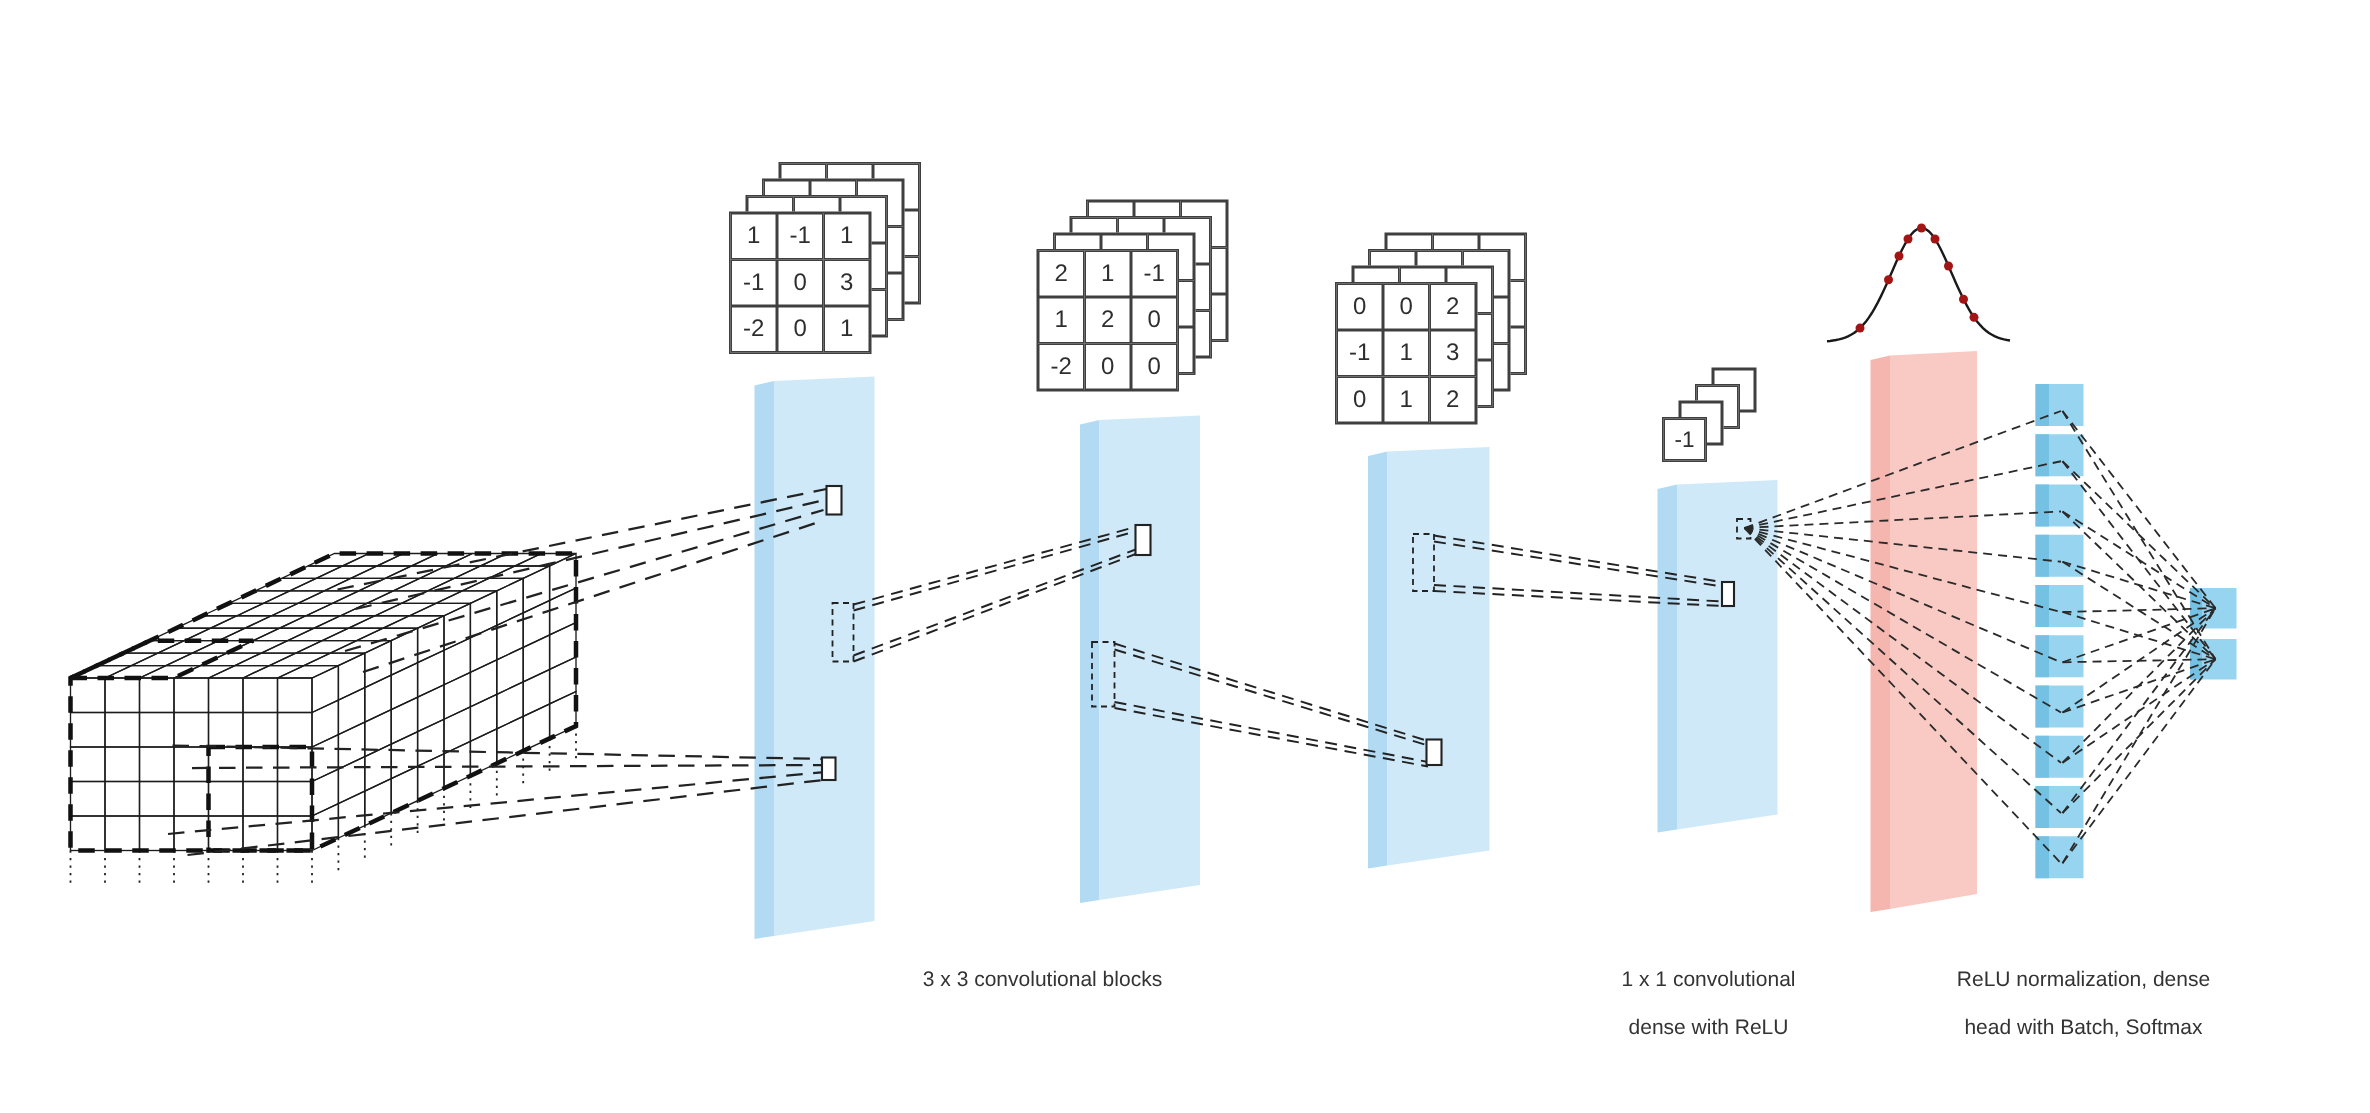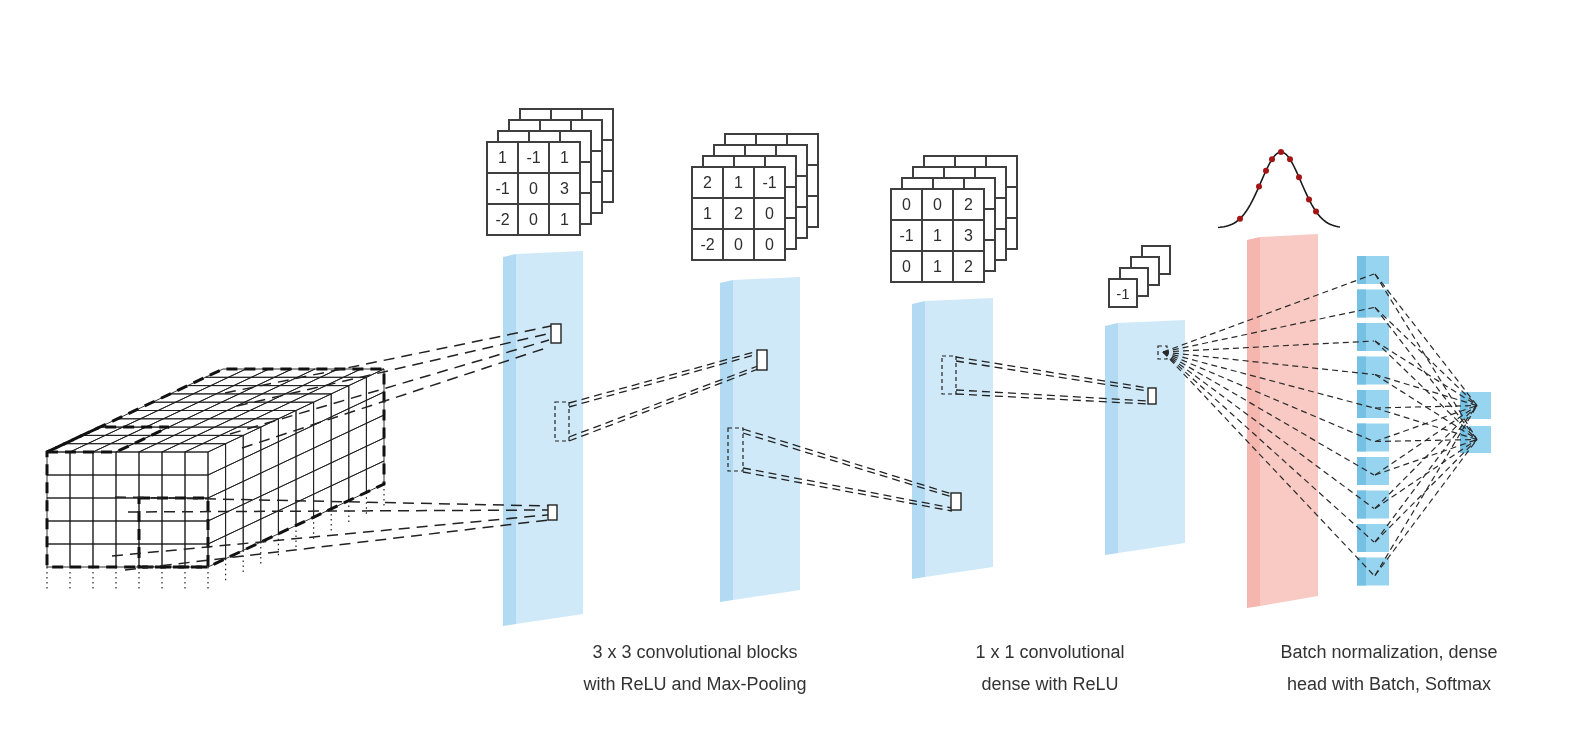--- a/index.html
+++ b/index.html
@@ -5,21 +5,21 @@
   html,body{margin:0;padding:0;background:#fff;}
   .stage{position:relative;width:1580px;height:742px;background:#fff;overflow:hidden;
          font-family:"Liberation Sans",sans-serif;}
   #diagram{position:absolute;left:0;top:0;}
   #kernels{position:absolute;left:0;top:0;width:0;height:0;}
   .sheet{position:absolute;background:#fff;border:1.6px solid #3f3f3f;display:grid;}
   .kcell{display:flex;align-items:center;justify-content:center;
          border:0.8px solid #3f3f3f;color:#2e2e2e;box-sizing:border-box;
          font-family:"Liberation Sans",sans-serif;}
   .caption{position:absolute;top:636px;text-align:center;color:#333;
-           font-size:18px;line-height:32px;white-space:nowrap;}
+           font-size:14px;line-height:32px;white-space:nowrap;}
   
   .edge{stroke:#1c1c1c;stroke-width:0.9;fill:none;}
   .proj{stroke:#222;stroke-width:1.5;stroke-dasharray:11 7;fill:none;}
   .cone{stroke:#222;stroke-width:1.3;stroke-dasharray:8 5;fill:none;}
   .fan{stroke:#2a2a2a;stroke-width:1.2;stroke-dasharray:6 4;fill:none;}
   .thickdash{stroke:#111;stroke-width:3;stroke-dasharray:11 7;fill:none;}
   .dotline{stroke:#222;stroke-width:1.2;stroke-dasharray:1.5 3.5;fill:none;}
   .srcbox{stroke:#222;stroke-width:1.2;stroke-dasharray:4 3;fill:none;}
   .target{fill:#fff;stroke:#222;stroke-width:1.4;}
   .gauss{stroke:#1a1a1a;stroke-width:1.6;fill:none;}
@@ -472,23 +472,22 @@
       <div class="sheet" style="left: 1119px; top: 267px; grid-template-columns: repeat(1, 28px); grid-template-rows: repeat(1, 28px);">
         <div class="kcell" style="font-size: 15px;"></div>
       </div>
       <div class="sheet" style="left: 1108px; top: 278px; grid-template-columns: repeat(1, 28px); grid-template-rows: repeat(1, 28px);">
         <div class="kcell" style="font-size: 15px;">-1</div>
       </div>
     </div>
 
   <div class="caption" style="left:545px;width:300px;">
     <div>3 x 3 convolutional blocks</div>
-    <div>with ReLU and Max-Pooling</div>
   </div>
-  <div class="caption" style="left:940px;width:220px;">
+  <div class="caption" style="left:1029px;width:220px;">
     <div>1 x 1 convolutional</div>
     <div>dense with ReLU</div>
   </div>
   <div class="caption" style="left:1234px;width:310px;">
-    <div>Batch normalization, dense</div>
+    <div>ReLU normalization, dense</div>
     <div>head with Batch, Softmax</div>
   </div>
 </div>
 
 </body></html>

